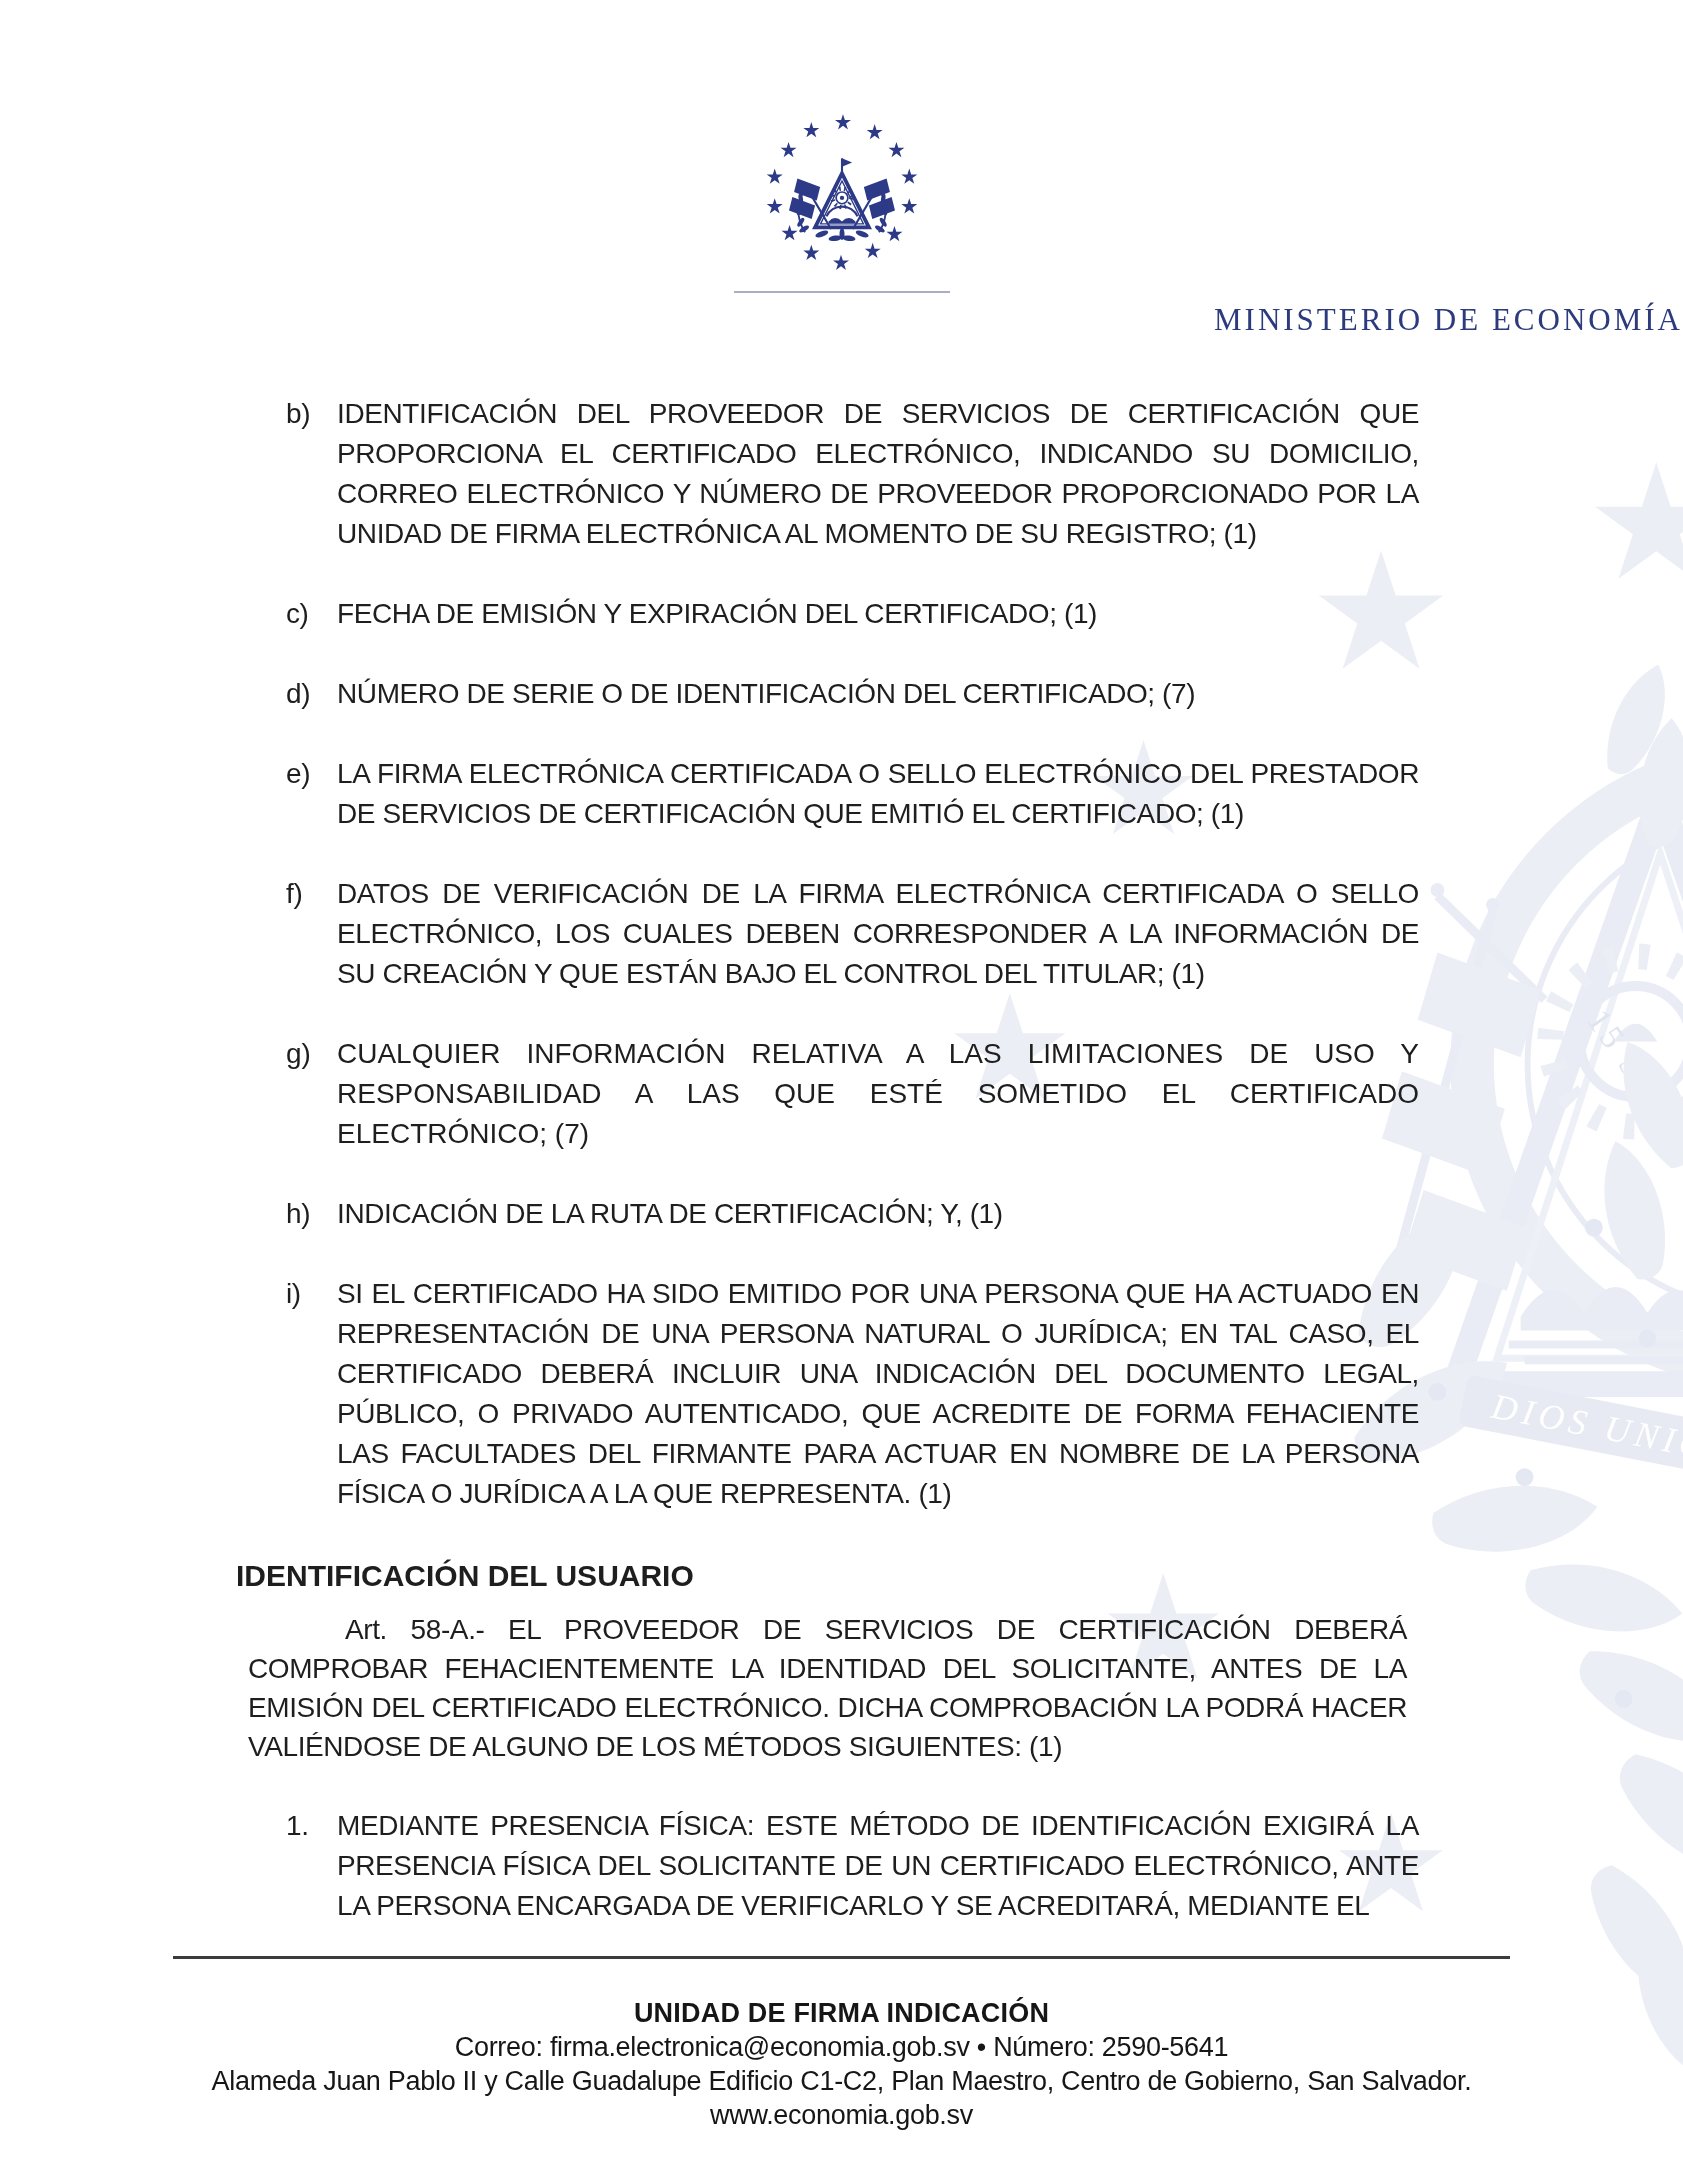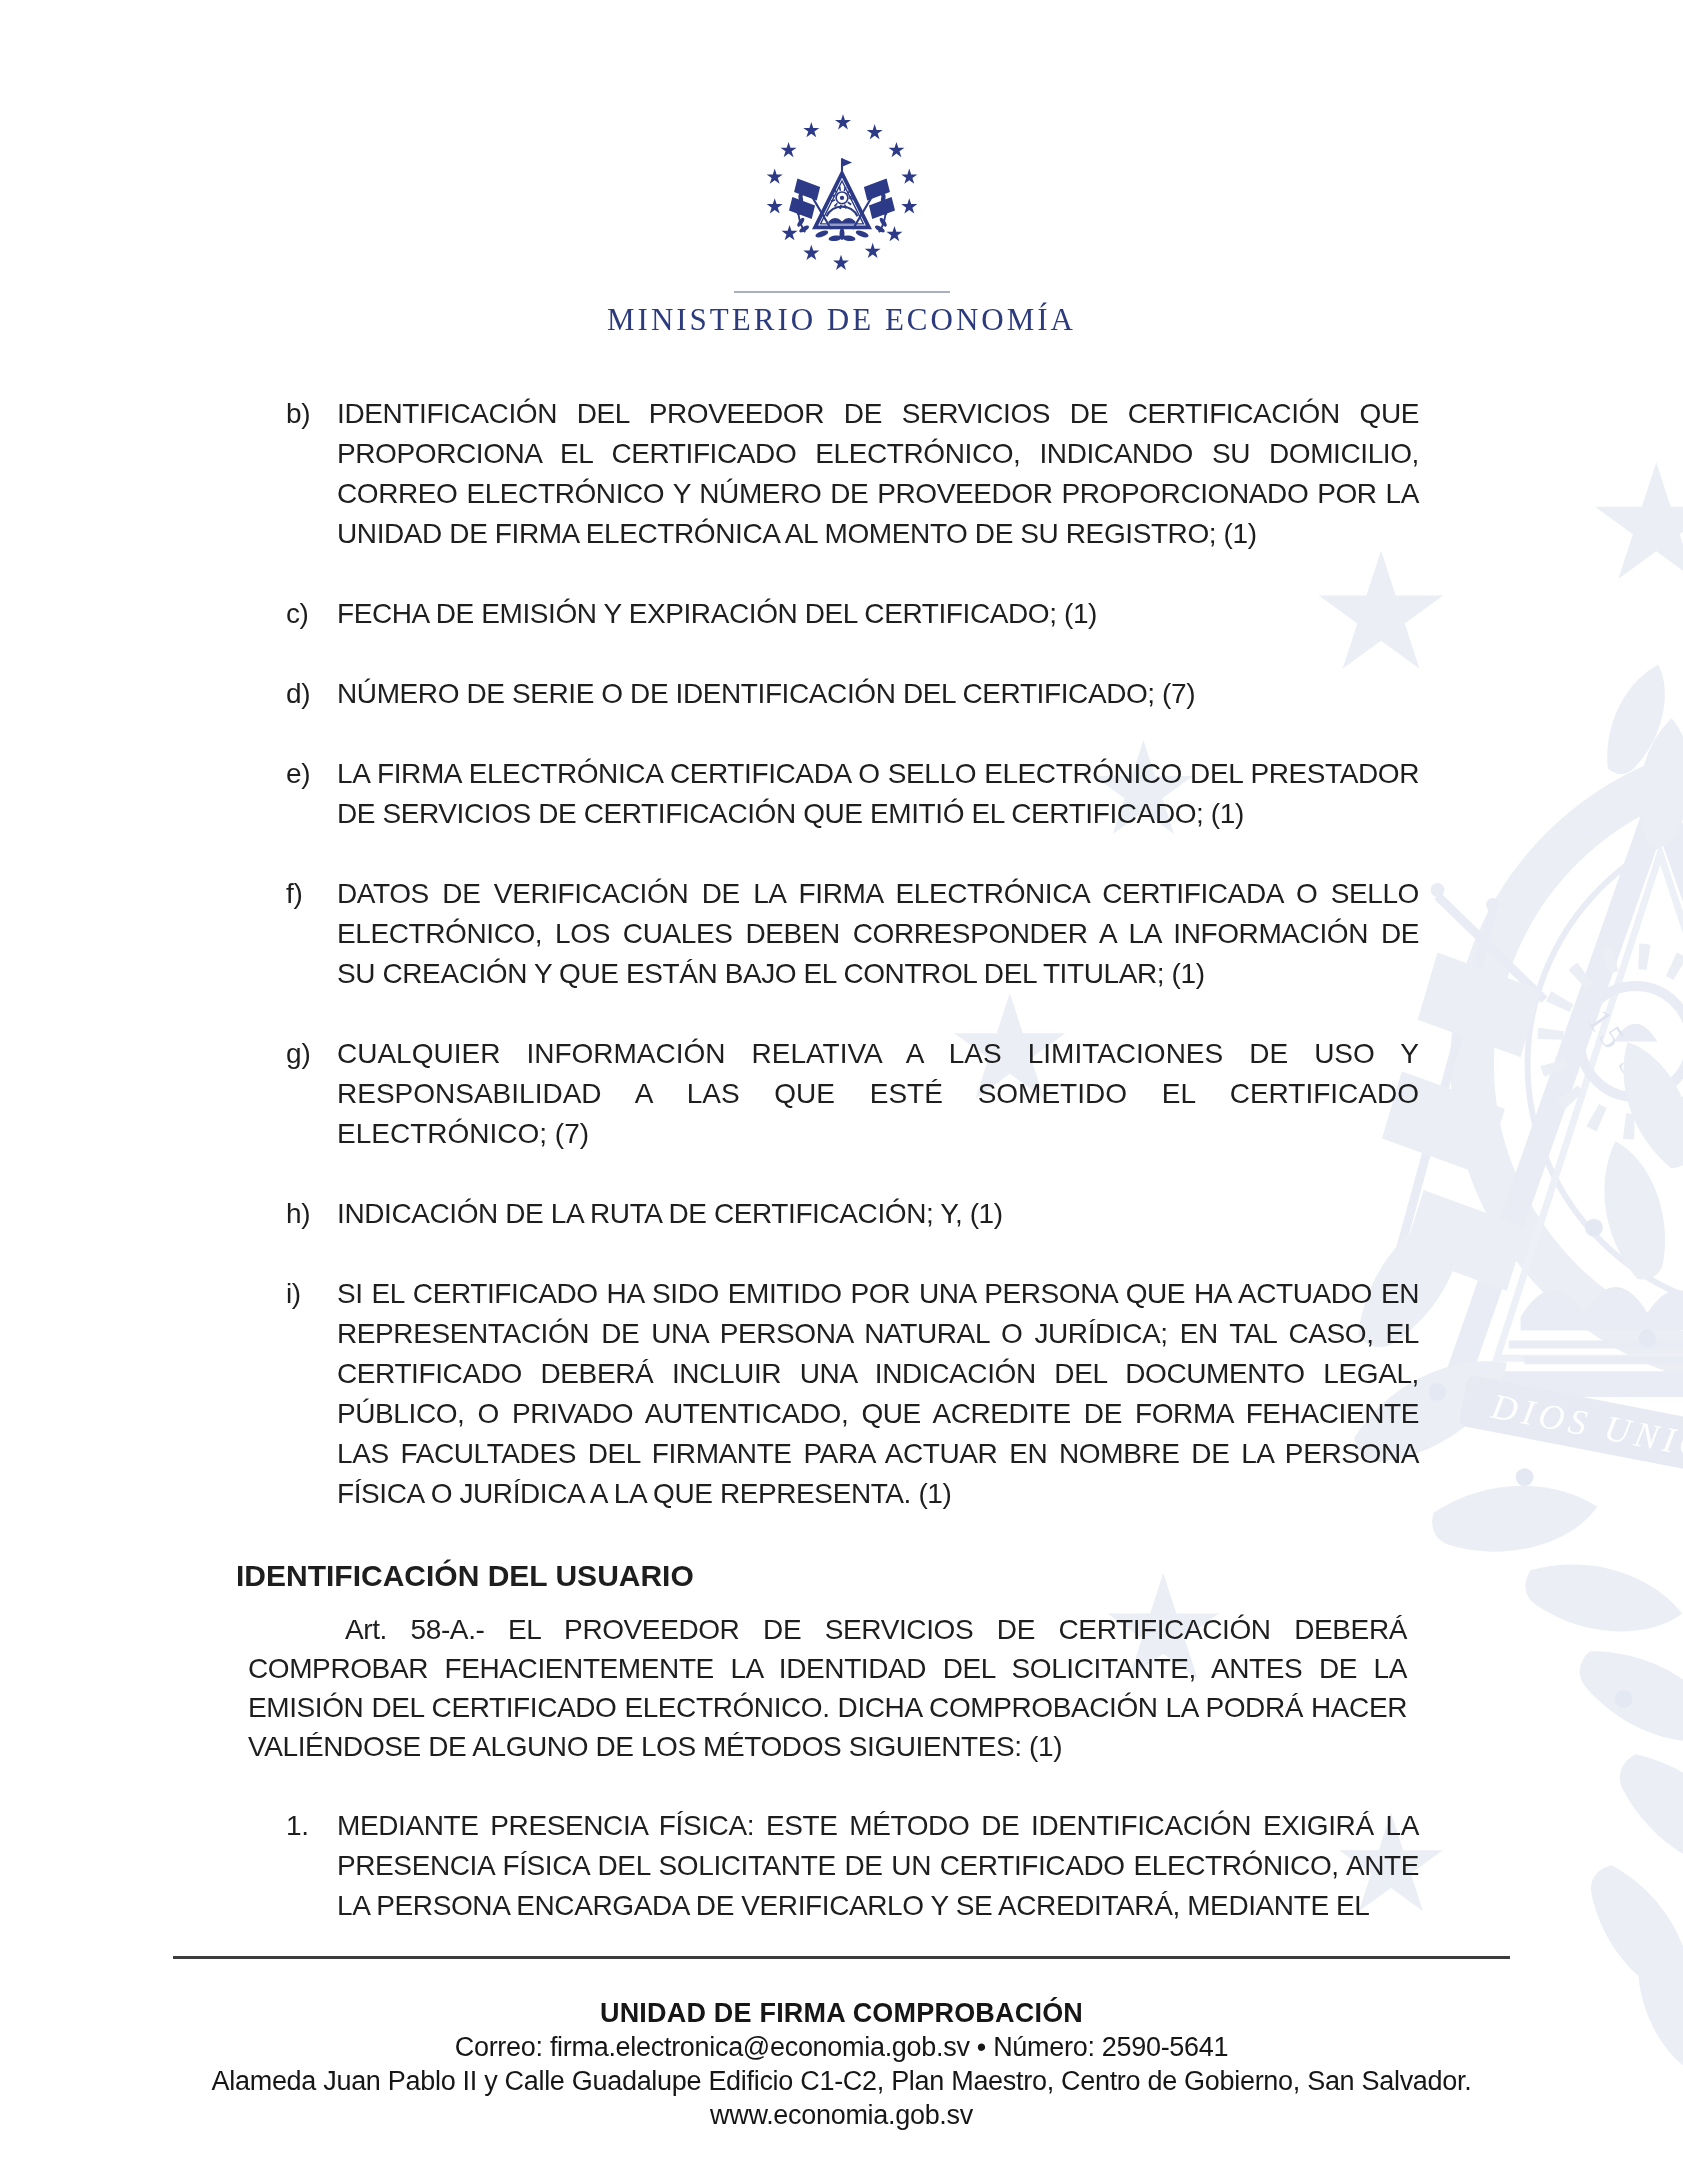--- a/index.html
+++ b/index.html
@@ -5,21 +5,21 @@
   html,body{margin:0;padding:0;background:#e8e8e8;}
   .page{
     position:relative;width:1683px;height:2178px;margin:0 auto;
     background:#ffffff;overflow:hidden;
     font-family:"Liberation Sans", sans-serif;color:#1e1e1e;
   }
   .wm{position:absolute;left:0;top:0;z-index:0;}
   .content{position:absolute;inset:0;z-index:1;}
 
   
-  .header{text-align:center;padding-top:85px;}
+  .header{text-align:right;padding-top:85px;}
   .logo-svg{display:block;margin:0 auto;}
   .logo-divider{width:216px;height:2px;background:#a9b0c4;margin:16px auto 0;}
   .ministry-name{
     margin-top:8px;line-height:38px;
     font-family:"Liberation Serif", serif;font-size:31px;
     letter-spacing:3px;color:#2c3a7e;
   }
 
   
   .main{margin-left:236px;width:1183px;margin-top:55px;font-size:28px;line-height:40px;}
@@ -210,21 +210,21 @@
       <div class="item numbered">
         <span class="item-marker">1.</span>
         <span class="item-text">MEDIANTE PRESENCIA FÍSICA: ESTE MÉTODO DE IDENTIFICACIÓN EXIGIRÁ LA PRESENCIA FÍSICA DEL SOLICITANTE DE UN CERTIFICADO ELECTRÓNICO, ANTE LA PERSONA ENCARGADA DE VERIFICARLO Y SE ACREDITARÁ, MEDIANTE EL</span>
       </div>
 
     </div>
 
     <div class="footer">
       <div class="footer-rule"></div>
       <div class="footer-lines">
-        <div class="footer-unit">UNIDAD DE FIRMA COMPROBACIÓN</div>
+        <div class="footer-unit">UNIDAD DE FIRMA INDICACIÓN</div>
         <div>Correo: firma.electronica@economia.gob.sv • Número: 2590-5641</div>
         <div>Alameda Juan Pablo II y Calle Guadalupe Edificio C1-C2, Plan Maestro, Centro de Gobierno, San Salvador.</div>
         <div>www.economia.gob.sv</div>
       </div>
     </div>
 
   </div>
 </div>
 
 

